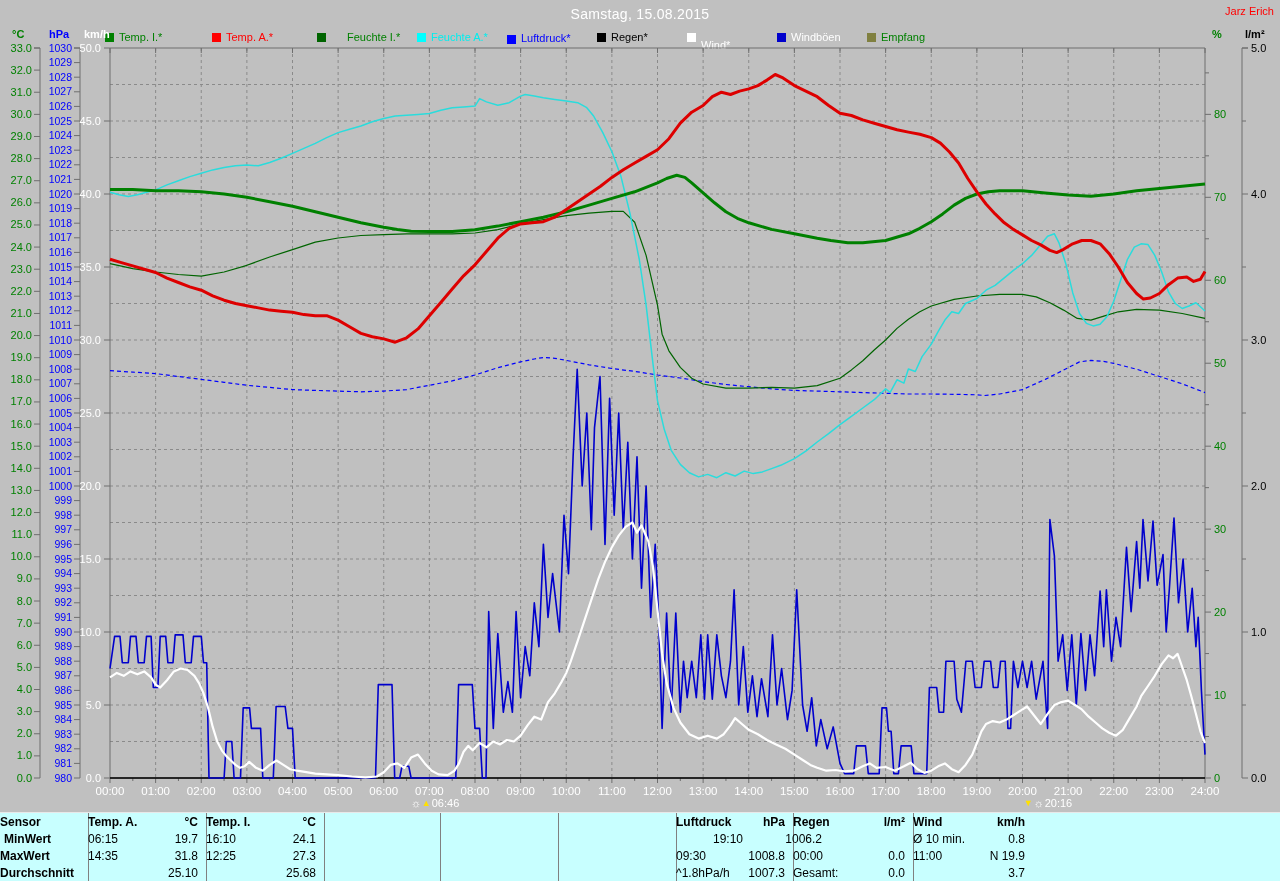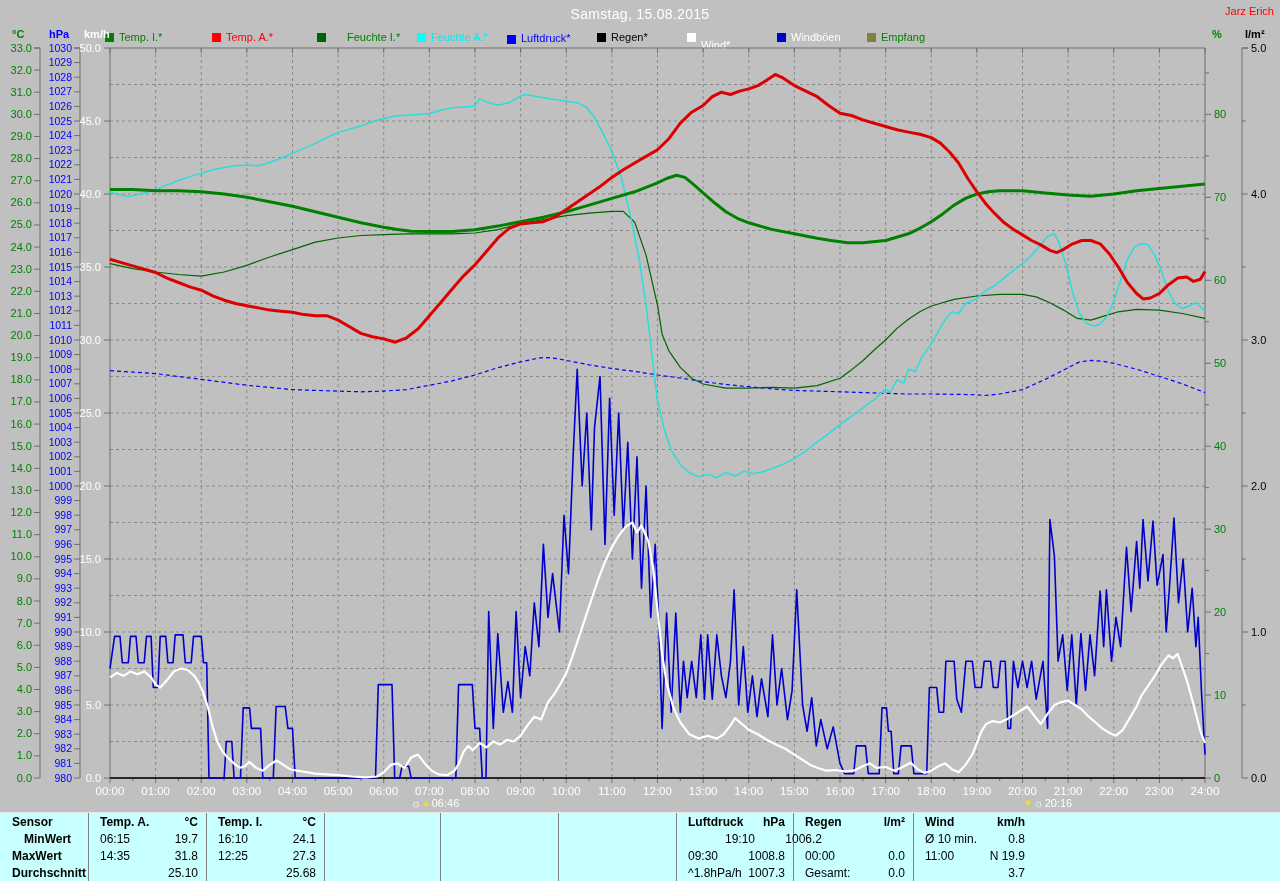--- a/index.html
+++ b/index.html
@@ -13,21 +13,21 @@
   .legend-swatch{width:9px;height:9px;display:inline-block;margin-right:5px;}
   .axis-head{position:absolute;top:28px;font-size:11px;font-weight:bold;}
   #chart-svg{position:absolute;left:0;top:0;}
   .sun-marker{position:absolute;top:796px;height:14px;display:flex;align-items:center;
     color:#ffffff;font-size:11px;white-space:nowrap;}
   .sun-glyph{font-size:11px;line-height:10px;margin-right:1px;}
   #bottom-table{position:absolute;left:0;top:812px;width:1280px;height:69px;
     background:#c8ffff;border-top:1px solid #e8e8e8;font-size:12px;color:#000;}
   .t-sep{position:absolute;top:0;height:69px;width:1px;background:#808080;}
   .t-cell{position:absolute;height:17px;line-height:17px;white-space:nowrap;display:flex;}
-  .t-left{padding-left:12px;}
+  .t-left{}
   .t-right{margin-left:auto;padding-right:8px;}
   .t-bold{font-weight:bold;}
 </style>
 </head>
 <body>
 
 <div id="stage">
   <div id="title">Samstag, 15.08.2015</div>
   <div id="station-user">Jarz Erich</div>
 
@@ -499,21 +499,21 @@
       <div class="t-sep" style="left: 324px;"></div>
       <div class="t-sep" style="left: 440px;"></div>
       <div class="t-sep" style="left: 558px;"></div>
       <div class="t-sep" style="left: 676px;"></div>
       <div class="t-sep" style="left: 793px;"></div>
       <div class="t-sep" style="left: 913px;"></div>
       <div class="t-cell t-bold" style="left: 0px; width: 88px; top: 1px;">
         <span class="t-left">Sensor</span>
         <span class="t-right"></span>
       </div>
-      <div class="t-cell t-bold" style="left: 12px; width: 88px; top: 18px; gap: 8px;">
+      <div class="t-cell t-bold" style="left: 4px; width: 88px; top: 18px; gap: 8px;">
         <span class="t-left">MinWert</span>
         <span class="t-right"></span>
       </div>
       <div class="t-cell t-bold" style="left: 0px; width: 88px; top: 35px;">
         <span class="t-left">MaxWert</span>
         <span class="t-right"></span>
       </div>
       <div class="t-cell t-bold" style="left: 0px; width: 88px; top: 52px;">
         <span class="t-left">Durchschnitt</span>
         <span class="t-right"></span>

